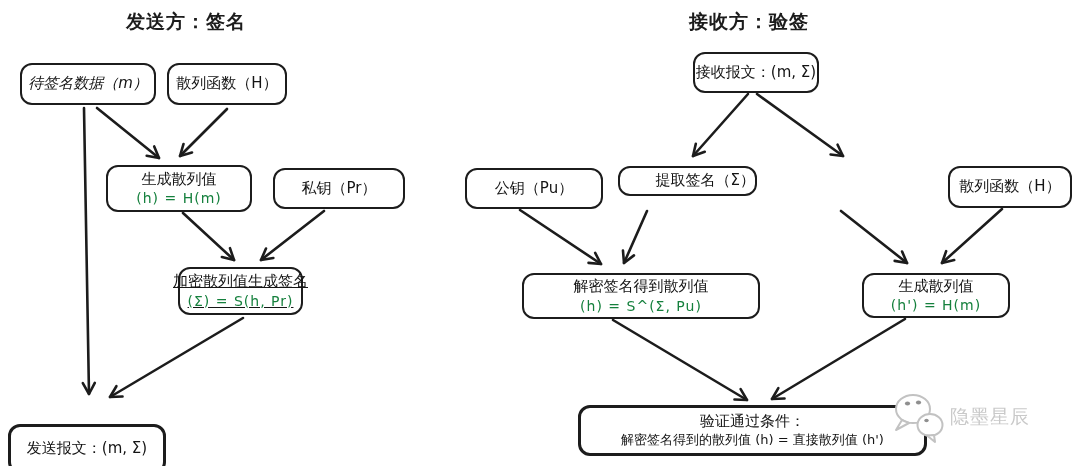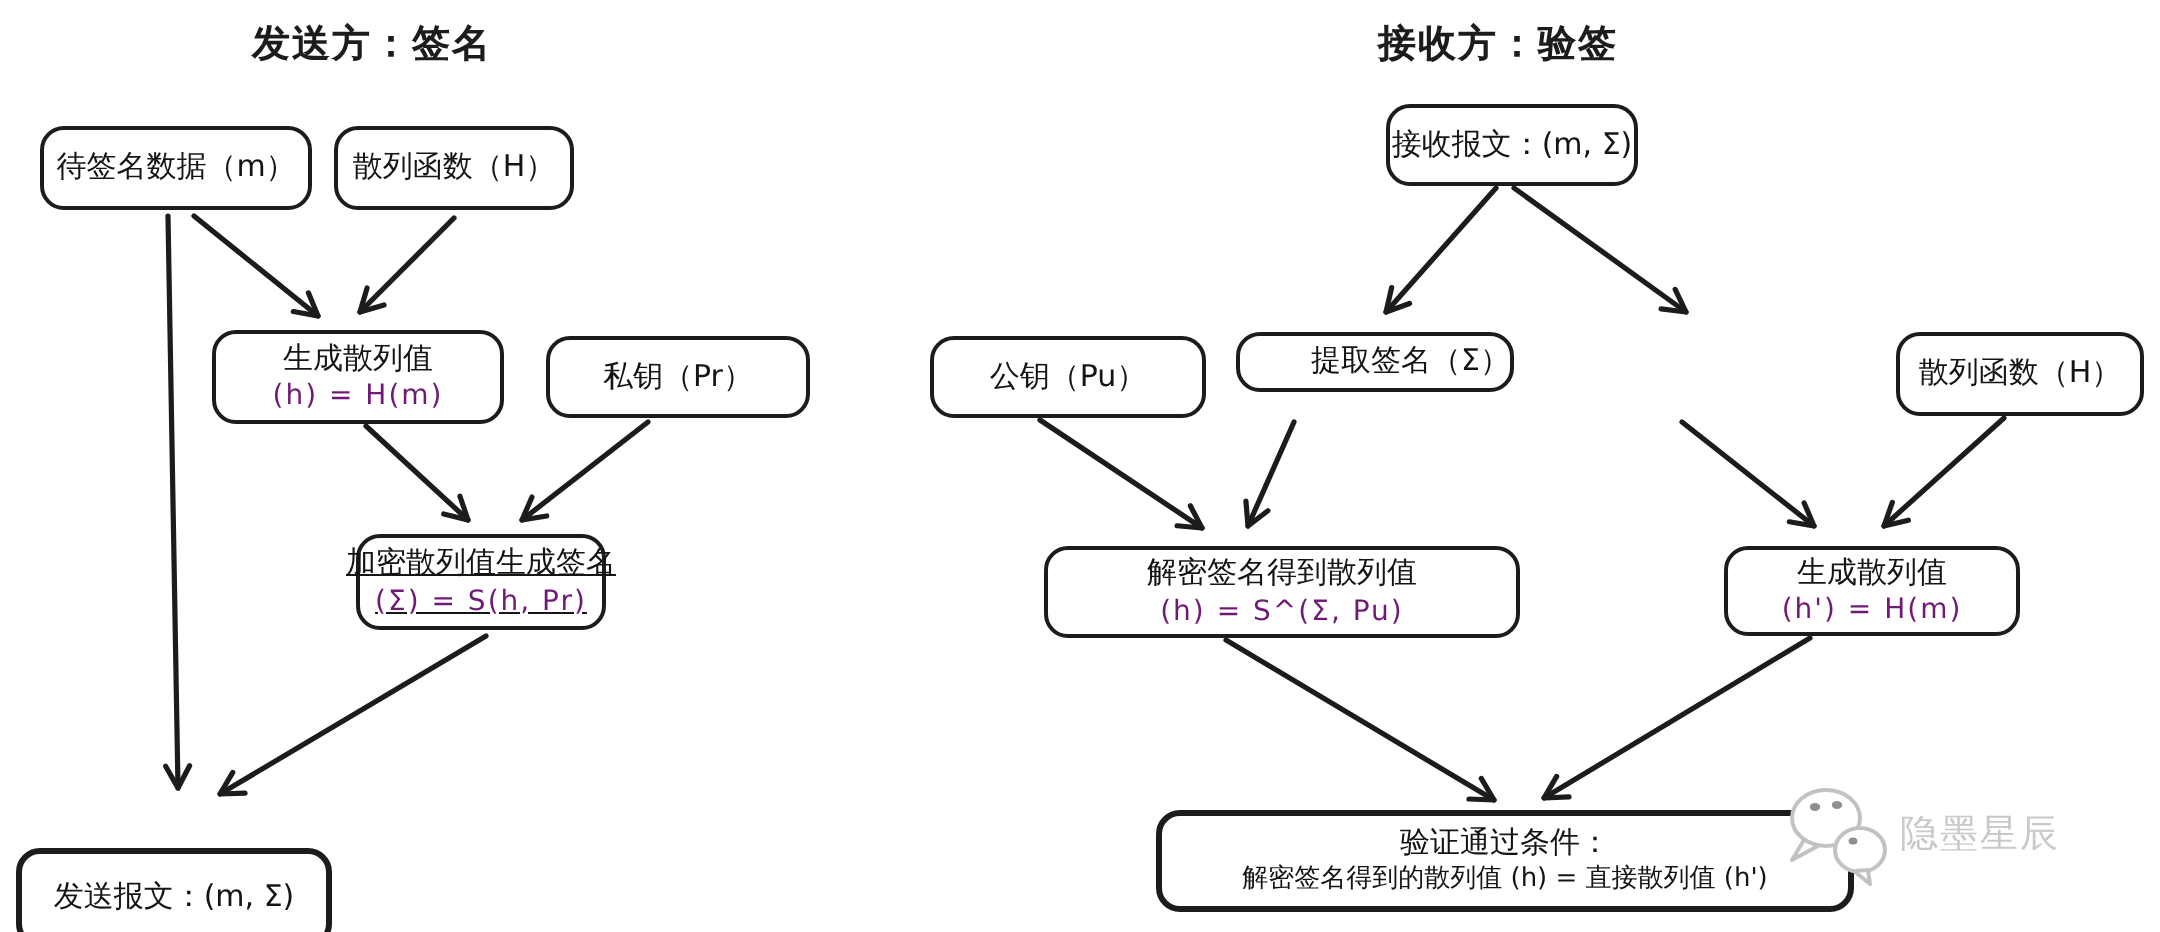--- a/index.html
+++ b/index.html
@@ -10,21 +10,21 @@
   .arrows{position:absolute;left:0;top:0;width:1080px;height:466px;pointer-events:none;}
   .flow-title{
     position:absolute;font-size:19px;font-weight:600;letter-spacing:1px;color:#1c1c1c;white-space:nowrap;
   }
   .node{
     position:absolute;background:#ffffff;border:2.8px solid #1c1c1c;border-radius:12px;
     display:flex;flex-direction:column;align-items:center;justify-content:center;
     text-align:center;line-height:1.3;box-sizing:border-box;white-space:nowrap;
   }
   .node .lbl{font-size:15px;color:#141414;}
-  .node .formula{font-size:14px;letter-spacing:1px;color:#701a75;text-align:right;}
+  .node .formula{font-size:14px;letter-spacing:1px;color:#15803d;text-align:right;}
   .watermark{
     position:absolute;left:890px;top:388px;width:186px;height:58px;
     display:flex;align-items:center;pointer-events:none;
   }
   .watermark-text{
     font-size:19px;color:#c9c9c9;letter-spacing:1px;white-space:nowrap;margin-left:2px;font-weight:400;
   }
 </style>
 </head>
 <body>
@@ -53,21 +53,21 @@
       <path d="M841,211 L907,263" marker-end="url(#ah)"></path>
       <path d="M1002,209 L942,263" marker-end="url(#ah)"></path>
       <path d="M613,320 L747,400" marker-end="url(#ah)"></path>
       <path d="M905,319 L772,399" marker-end="url(#ah)"></path>
     </g>
   </svg>
 
   <div class="flow-title" style="left:126px;top:9px;">发送方：签名</div>
   <div class="flow-title" style="left:689px;top:9px;">接收方：验签</div>
 
-  <div class="node" style="left:20px;top:63px;width:136px;height:42px;">
+  <div class="node" style="left:20px;top:63px;width:136px;height:42px;font-style:italic;">
     <span class="lbl">待签名数据（m）</span>
   </div>
   <div class="node" style="left:167px;top:63px;width:120px;height:42px;">
     <span class="lbl">散列函数（H）</span>
   </div>
   <div class="node" style="left:106px;top:165px;width:146px;height:47px;">
     <span class="lbl">生成散列值</span>
     <span class="formula">(h) = H(m)</span>
   </div>
   <div class="node" style="left:273px;top:168px;width:132px;height:41px;">

